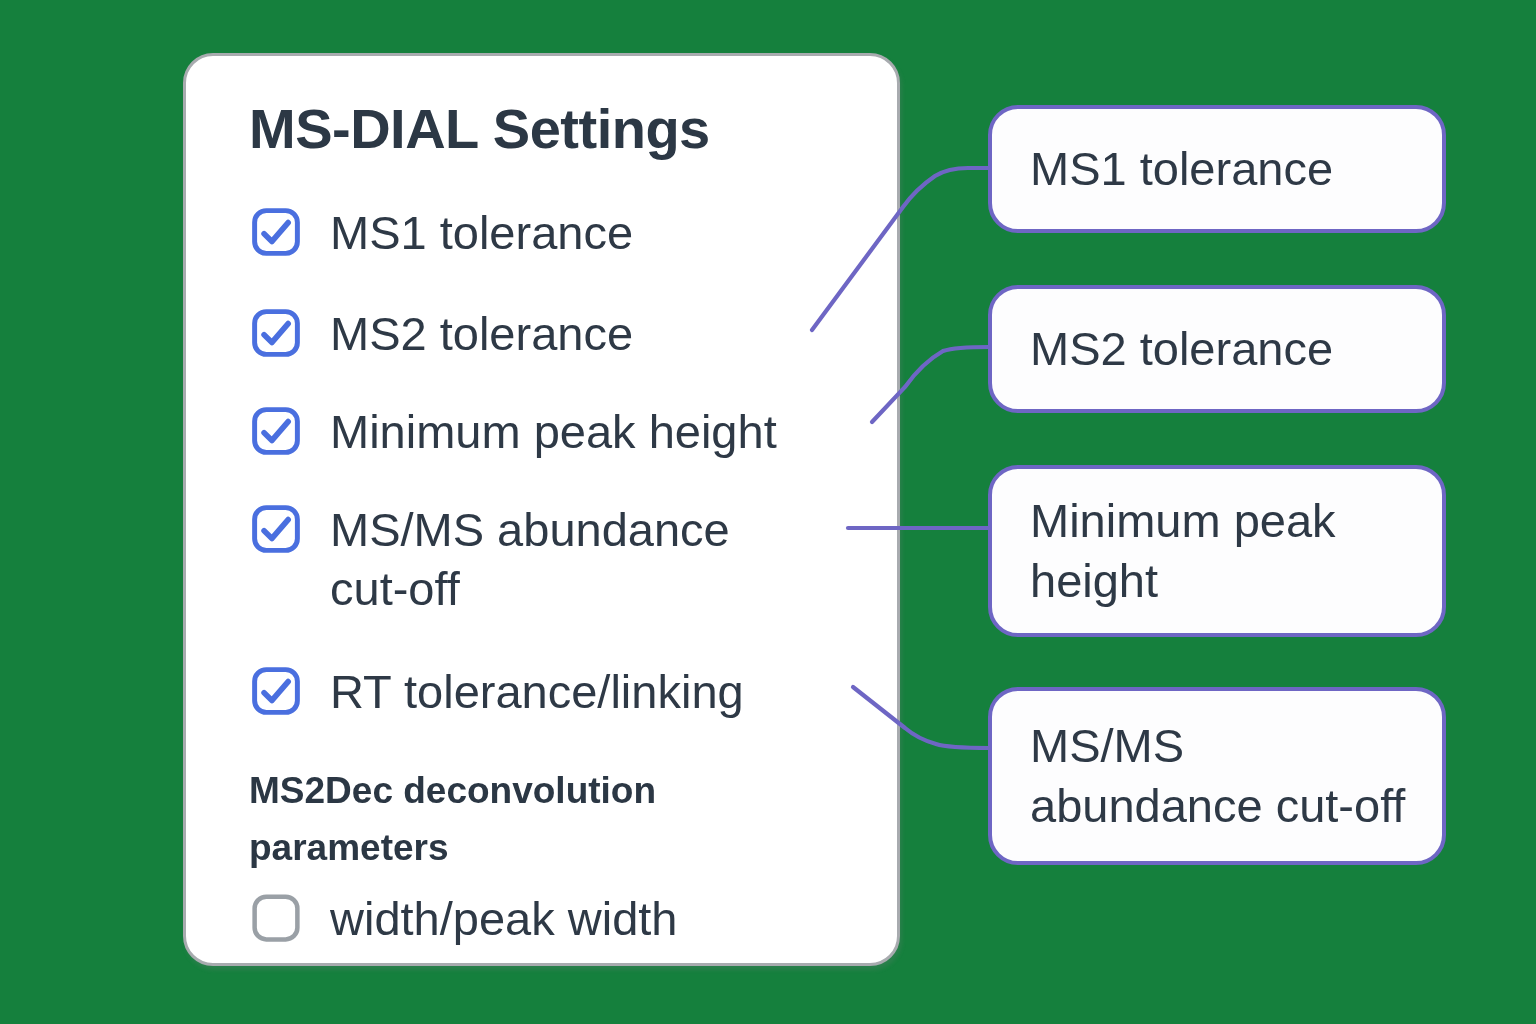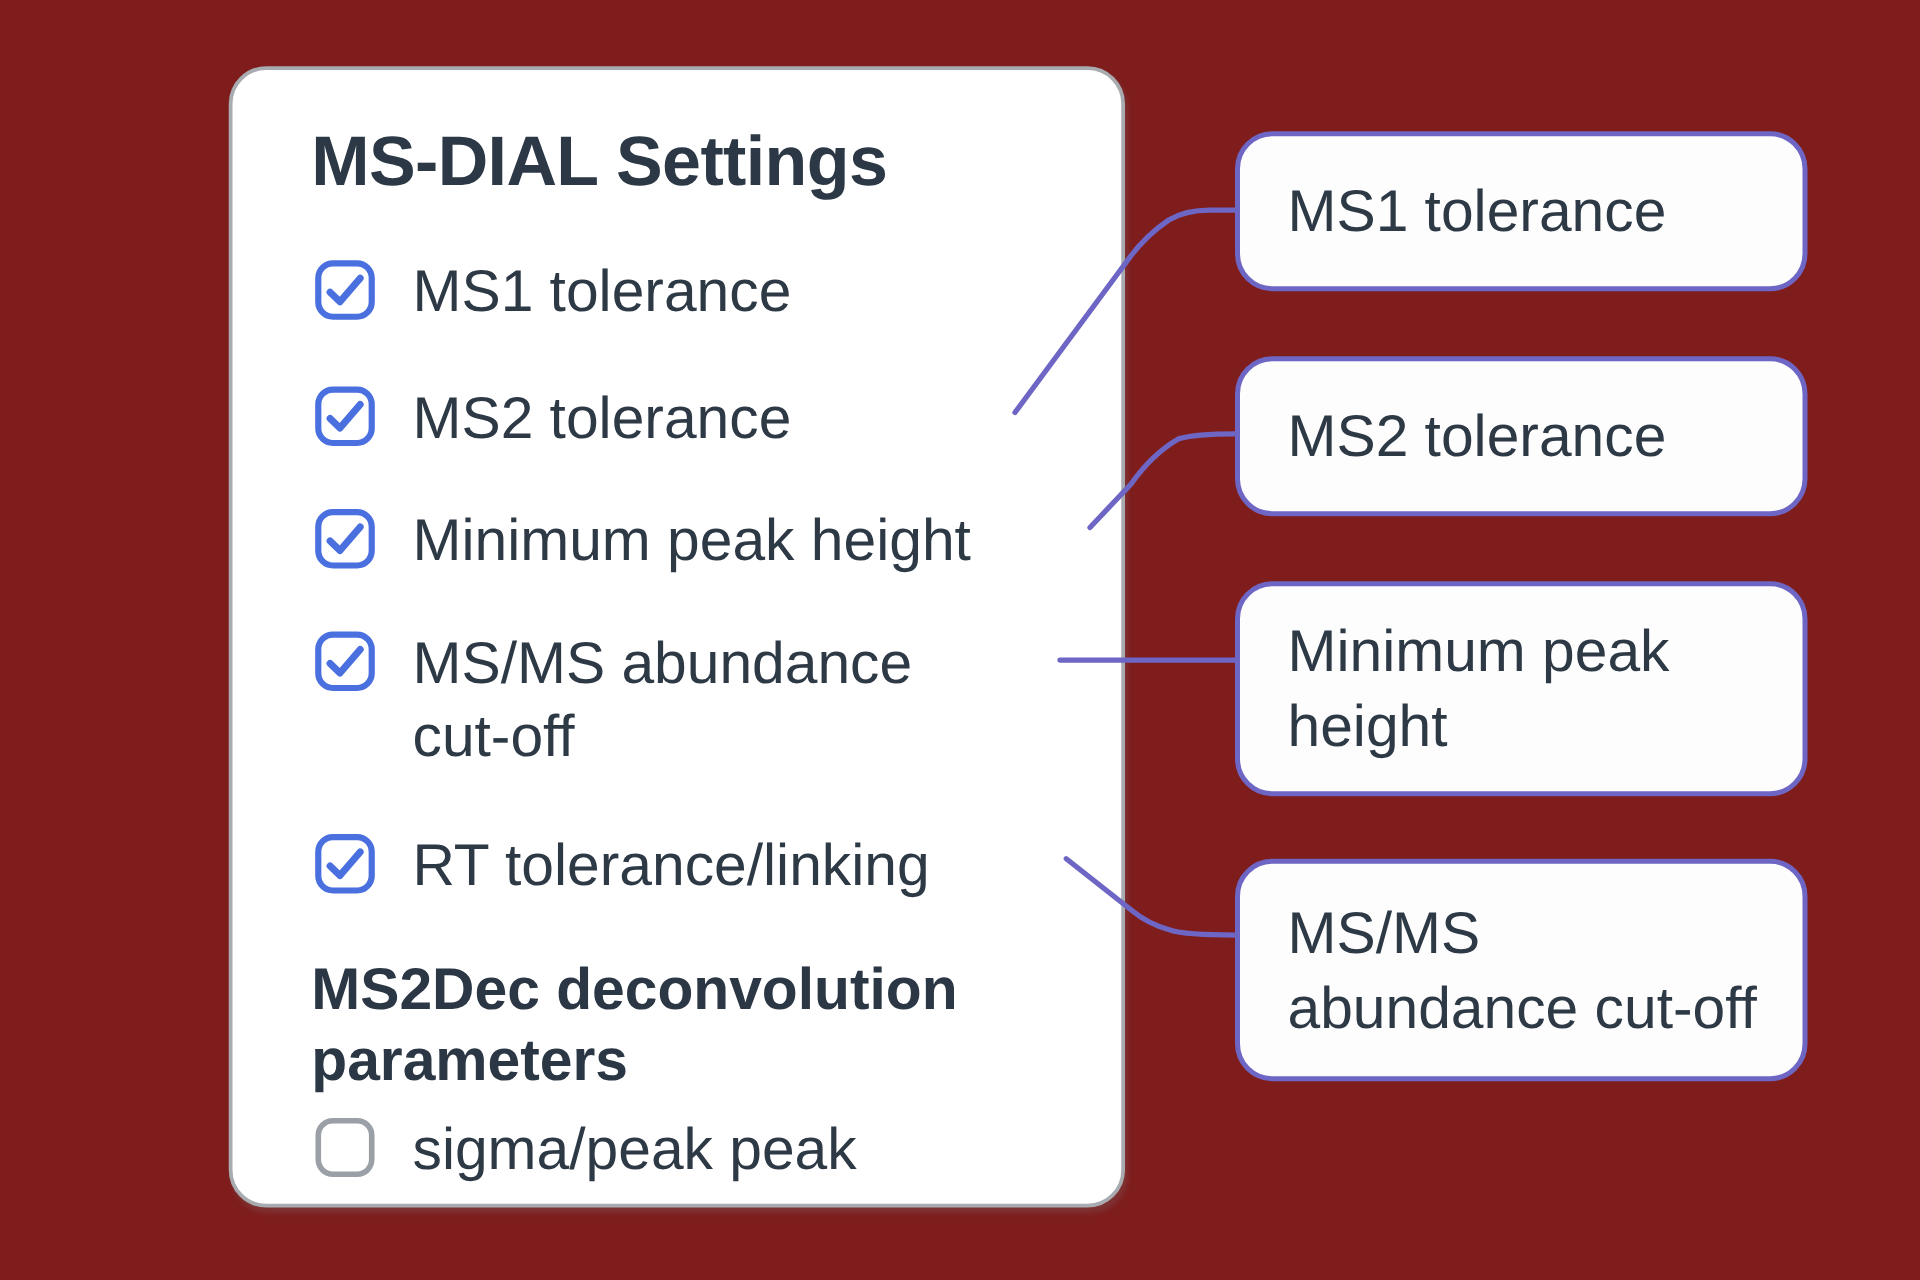--- a/index.html
+++ b/index.html
@@ -1,18 +1,18 @@
 <!DOCTYPE html>
 <html style="--accent: #6e66c4; --checkbox: #4a6fdf; --unchecked: #9aa0a6; --text: #2e3946; --panel-border: #a8abaf;"><head>
 <meta charset="utf-8">
 <style>
   html,body{margin:0;padding:0;background:#fafafb;}
   .stage{
     position:relative;width:1536px;height:1024px;overflow:hidden;
-    background:#7f1d1d;
+    background:#15803d;
     font-family:"Liberation Sans",sans-serif;
     color:var(--text,#2e3946);
   }
   
   .panel{
     position:absolute;left:183px;top:53px;width:717px;height:913px;
     box-sizing:border-box;background:#ffffff;
     border:3px solid var(--panel-border,#a8abaf);
     border-radius:30px;
     box-shadow:2px 4px 4px rgba(125,128,134,.22);
@@ -31,21 +31,21 @@
   .cb-box{fill:none;stroke:var(--checkbox,#4a6fdf);stroke-width:2.2px;}
   .cb-box--gray{stroke:var(--unchecked,#9aa0a6);stroke-width:2px;}
   .cb-check{fill:none;stroke:var(--checkbox,#4a6fdf);stroke-width:2.5px;
             stroke-linecap:round;stroke-linejoin:round;}
   .lbl{
     font-size:47px;line-height:59px;margin-top:-2px;max-width:460px;
     color:var(--text,#2e3946);
   }
   .sub-heading{
     position:absolute;left:63px;top:706px;margin:0;
-    font-size:47px;font-weight:700;line-height:57px;max-width:560px;
+    font-size:37px;font-weight:700;line-height:57px;max-width:560px;
     color:#2b3744;
   }
   
   .connectors{position:absolute;left:0;top:0;width:1536px;height:1024px;
               z-index:2;pointer-events:none;}
   .connectors path{fill:none;stroke:var(--accent,#6e66c4);
                    stroke-width:4.2px;stroke-linecap:round;}
   
   .callout{
     position:absolute;left:988px;width:458px;box-sizing:border-box;
@@ -120,21 +120,21 @@
 
     <h2 class="sub-heading">MS2Dec deconvolution parameters</h2>
 
     <div class="row row-6">
       <span class="cb">
         <svg width="54" height="54" viewBox="0 0 24 24">
           <rect class="cb-box cb-box--gray" x="2.5" y="2.5" width="19" height="19" rx="5.2"></rect>
           <path class="cb-check" d="M6.7 12.8 L10.2 16.2 L17.4 7.8" style="display: none;"></path>
         </svg>
       </span>
-      <span class="lbl">sigma/peak peak</span>
+      <span class="lbl">width/peak width</span>
     </div>
   </section>
 
   <svg class="connectors" viewBox="0 0 1536 1024" width="1536" height="1024">
     <path d="M812 330 L903 207 Q916 189 935 176 Q948 168 968 168 L989 168"></path>
     <path d="M872 422 L905 387 Q922 363 943 351 Q955 347 989 347"></path>
     <path d="M848 528 L989 528"></path>
     <path d="M853 687 L905 728 Q918 739 936 744 Q948 748 989 748"></path>
   </svg>
 

